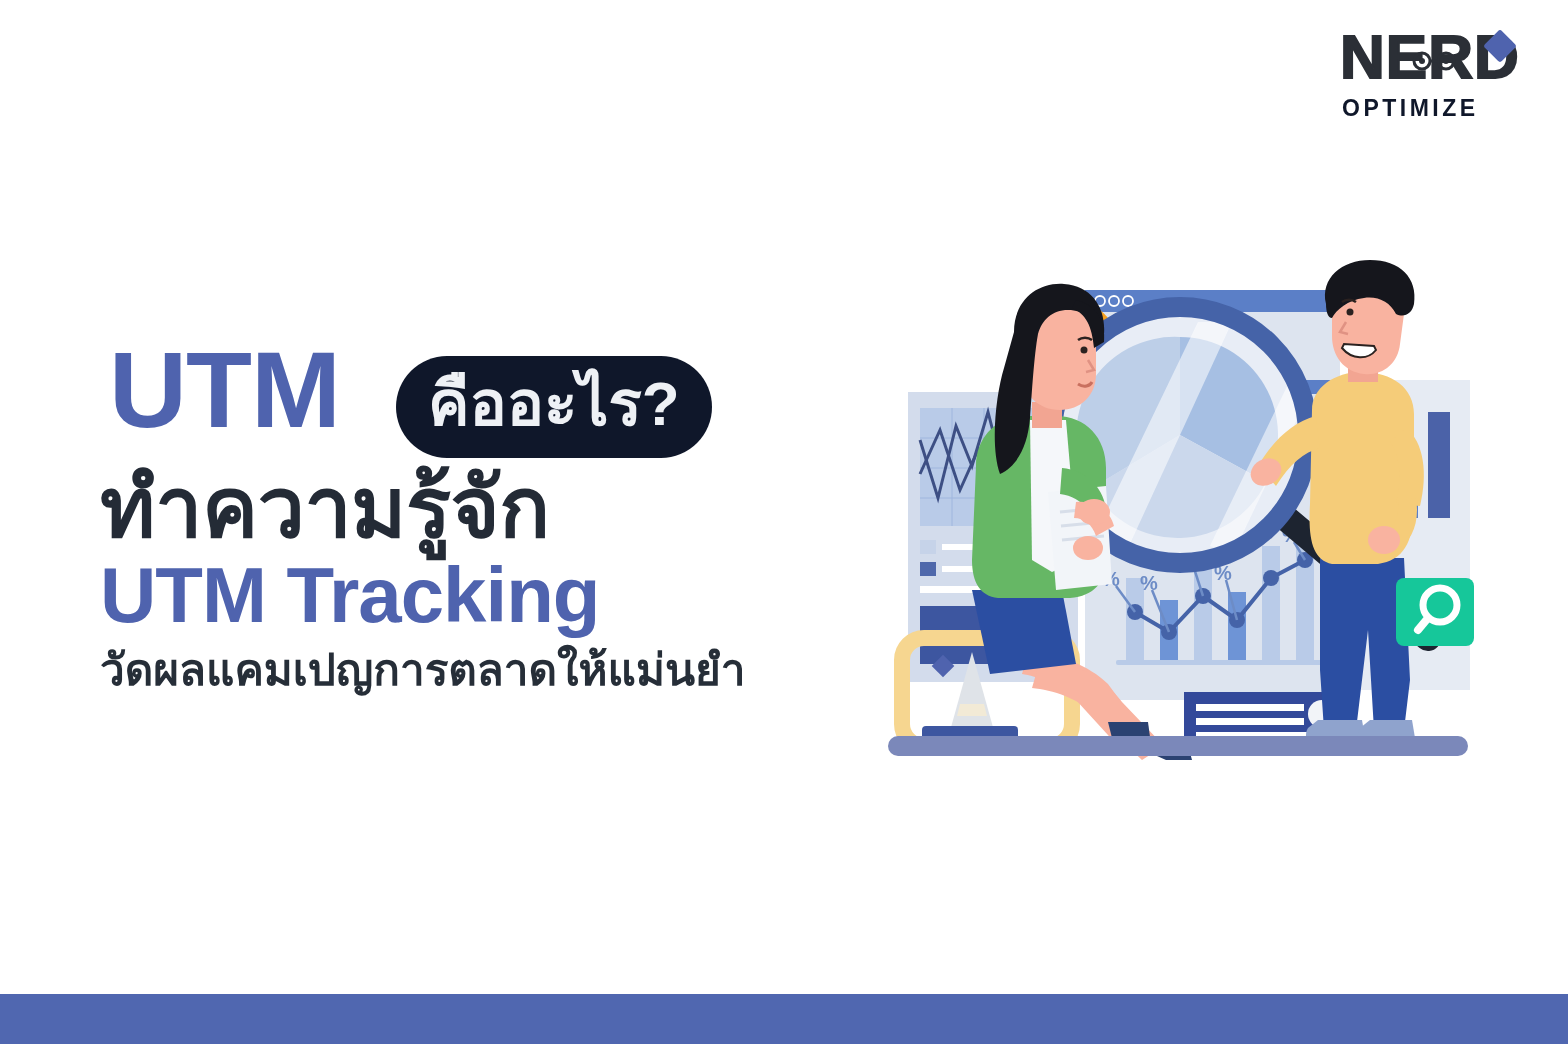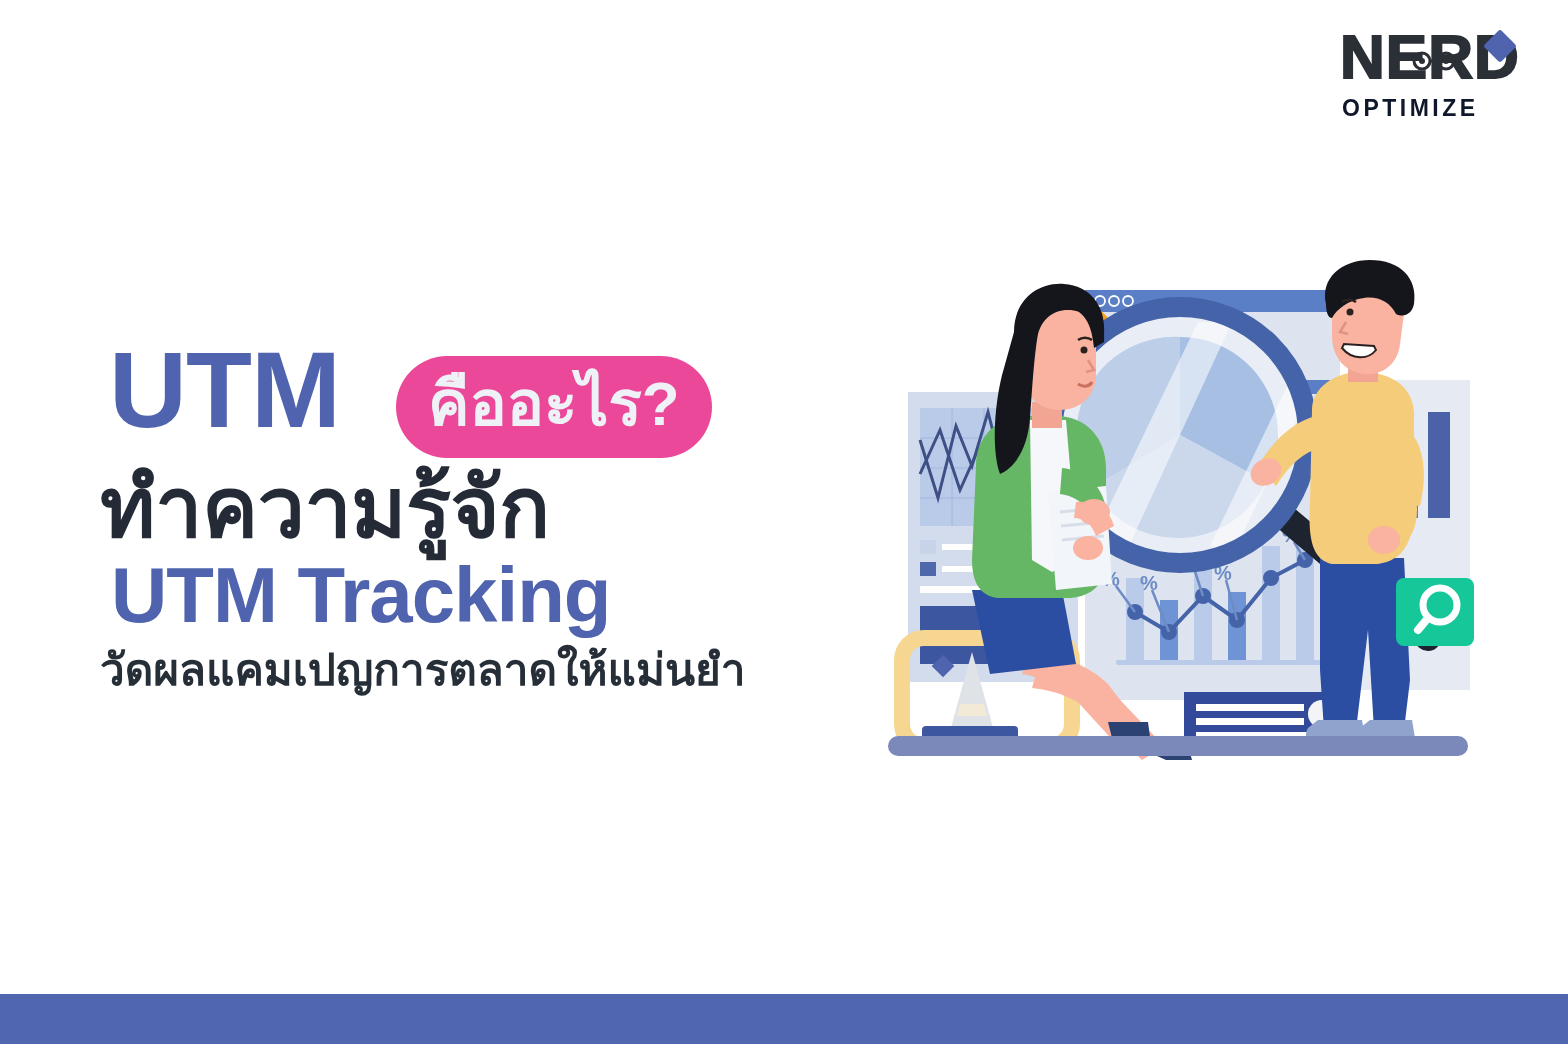--- a/index.html
+++ b/index.html
@@ -35,38 +35,37 @@
   
   .headline{position:absolute;left:100px;top:340px;width:720px;}
   .row1{position:relative;height:120px;}
   .utm-big{
     position:absolute;left:2px;top:-4px;
     font-size:108px;line-height:108px;font-weight:800;
     color:#4f63ae;letter-spacing:-1px;margin-left:7px;
   }
   .pill{
     position:absolute;left:296px;top:16px;
-    background:#ec4899;border-radius:60px;
+    background:#0f172a;border-radius:60px;
     padding:12px 32px 18px 32px;
     display:flex;align-items:center;justify-content:center;
     min-width:300px;box-sizing:border-box;
   }
   .pill-text{
     color:#eef1f5;font-size:62px;line-height:72px;font-weight:700;
     white-space:nowrap;
   }
   .line2{
     font-size:84px;line-height:96px;font-weight:800;color:#242b36;
     letter-spacing:-0.5px;
   }
   .line3{
     margin-top:-6px;
     font-size:78px;line-height:90px;font-weight:800;color:#4f63ae;
     letter-spacing:-1px;
-    margin-left:11px;
   }
   .line4{
     margin-top:2px;
     font-size:44px;line-height:56px;font-weight:700;color:#262e38;
   }
 
   
   .bottom-bar{position:absolute;left:0;bottom:0;width:1568px;height:50px;background:#5067b0;}
 
   

